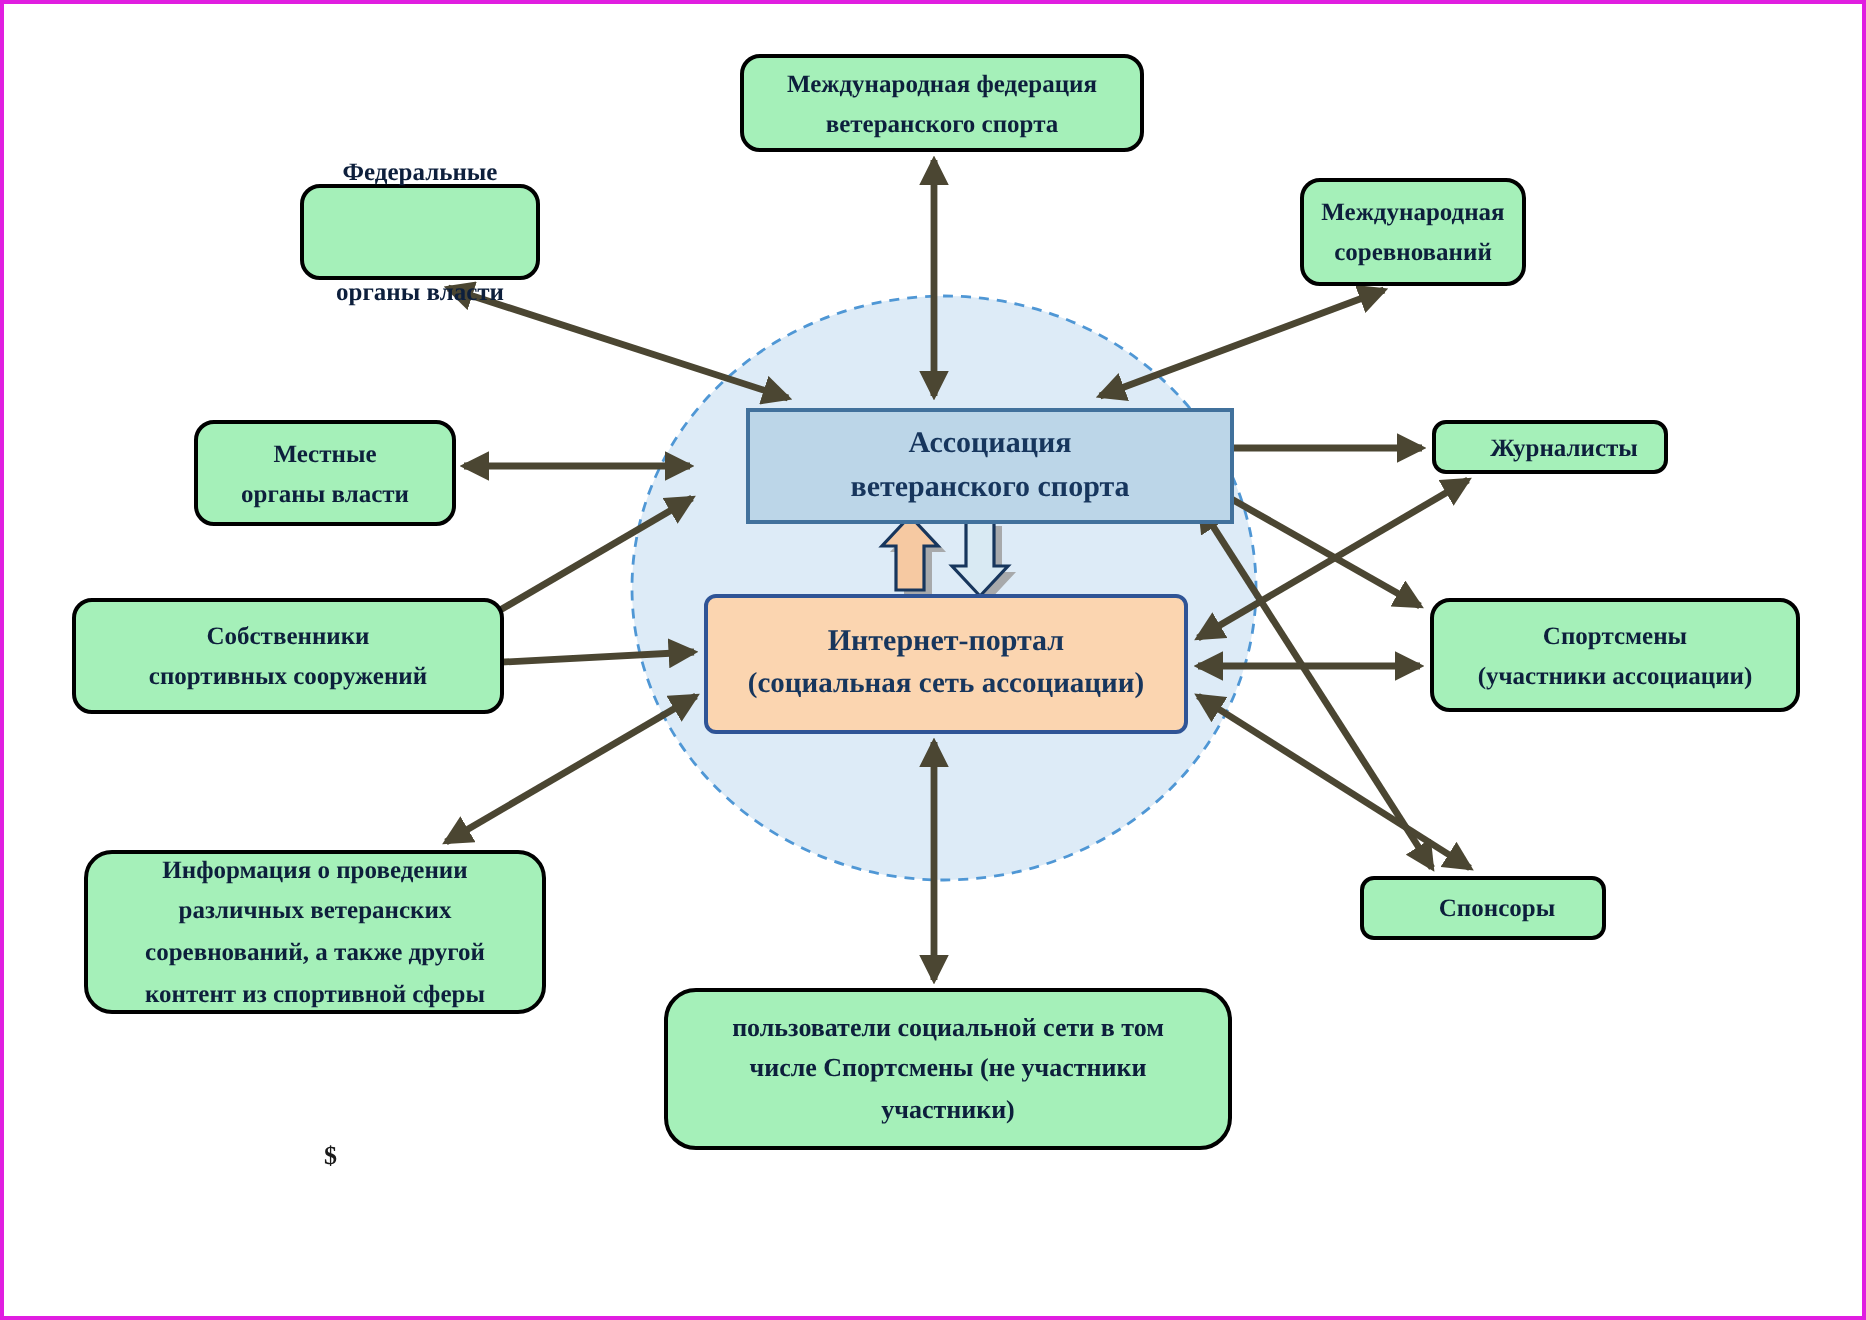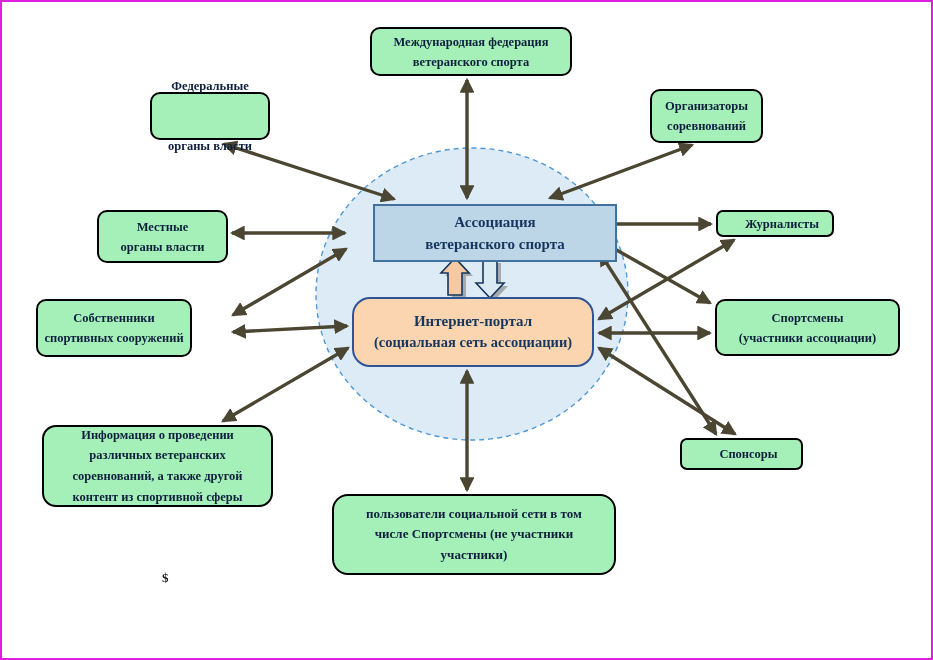--- a/index.html
+++ b/index.html
@@ -38,21 +38,21 @@
   .hub {
     position:absolute; display:flex; flex-direction:column; justify-content:center;
     align-items:center; text-align:center; color:var(--hub-text); box-sizing:border-box;
   }
   .hub-association {
     background:var(--association-fill); border:2px solid var(--association-border);
     border-radius:0; font-weight:bold; font-size:15px; line-height:1.5;margin-left:23px;
   }
   .hub-portal {
     background:var(--portal-fill); border:2px solid var(--portal-border);
-    border-radius:18px; font-size:15px; line-height:1.4;
+    border-radius:6px; font-size:15px; line-height:1.4;
   }
   .hub-portal .bold-line { font-weight:bold; }
   .hub-portal .normal-line { font-weight:bold; font-size:14.5px; }
   .hub span { display:block; }
   .dollar {
     position:absolute; left:160px; top:568px; font-weight:bold; font-size:13px;
     color:var(--dollar-text);
   }
 </style>
 </head>
@@ -100,34 +100,34 @@
     <span>Международная федерация</span>
     <span>ветеранского спорта</span>
   </div>
 
   <div class="node" style="left:148px;top:90px;width:120px;height:48px;gap:40px;">
     <span>Федеральные</span>
     <span>органы власти</span>
   </div>
 
   <div class="node" style="left:648px;top:87px;width:113px;height:54px;">
-    <span>Организаторы</span>
+    <span>Международная</span>
     <span>соревнований</span>
   </div>
 
   <div class="node" style="left:95px;top:208px;width:131px;height:53px;">
     <span>Местные</span>
     <span>органы власти</span>
   </div>
 
   <div class="node r6" style="left:714px;top:208px;width:118px;height:27px;">
     <span>Журналисты</span>
   </div>
 
-  <div class="node" style="left:34px;top:297px;width:156px;height:58px;">
+  <div class="node" style="left:34px;top:297px;width:216px;height:58px;">
     <span>Собственники</span>
     <span>спортивных сооружений</span>
   </div>
 
   <div class="node" style="left:713px;top:297px;width:185px;height:57px;">
     <span>Спортсмены</span>
     <span>(участники ассоциации)</span>
   </div>
 
   <div class="node r6" style="left:678px;top:436px;width:123px;height:32px;">

